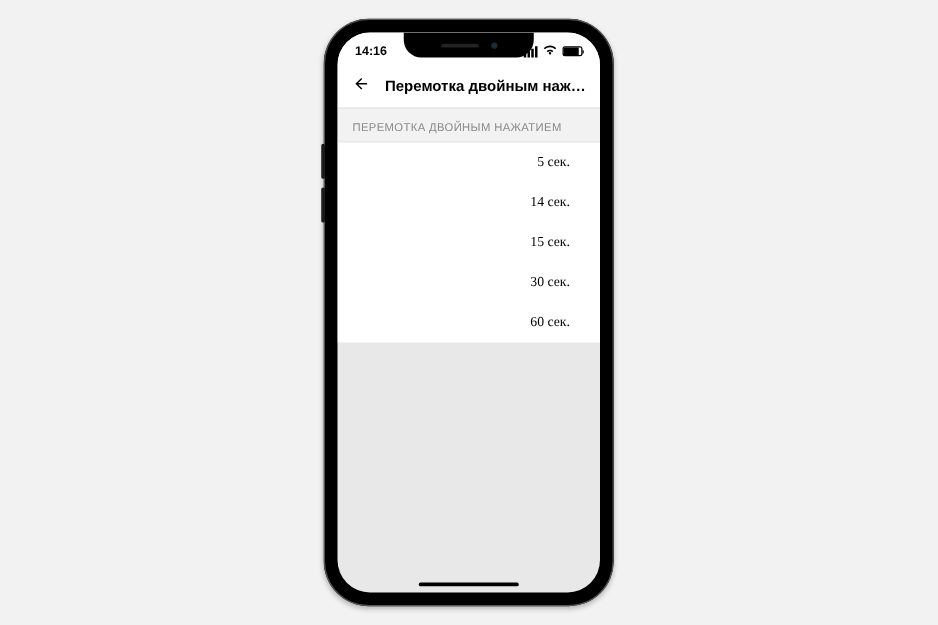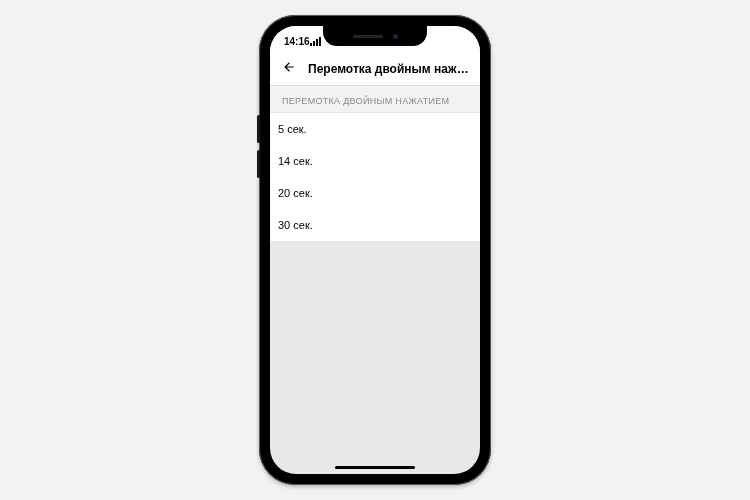--- a/index.html
+++ b/index.html
@@ -48,21 +48,21 @@
     border-bottom-left-radius: 14px;
     border-bottom-right-radius: 14px;
     z-index: 10;
     display:flex; align-items:center; justify-content:center; gap:10px;
   }
   .notch .spk { width:30px; height:3px; background:#222; border-radius:2px; }
   .notch .cam { width:5px; height:5px; background:#1a2a3a; border-radius:50%; }
   .statusbar {
     height: 26px;
     background:#fff;
-    display:flex; justify-content:flex-start; align-items:center;
+    display:flex; justify-content:space-between; align-items:center;
     padding: 4px 14px 0;
     font-size: 10px; font-weight:600;
     position:relative; z-index:5;
   }
   .sb-right { display:flex; align-items:center; gap:4px; }
   .sig { display:flex; align-items:flex-end; gap:1px; }
   .sig i { width:2px; background:#000; display:block; }
   .sig i:nth-child(1){height:3px} .sig i:nth-child(2){height:5px}
   .sig i:nth-child(3){height:7px} .sig i:nth-child(4){height:9px}
   .wifi { font-size:10px; }
@@ -81,24 +81,25 @@
   .section-header {
     padding: 10px 12px 6px;
     font-size: 9px;
     letter-spacing:.3px;
     color:#8a8a8a;
     background:#f2f2f2;
     border-bottom:1px solid #e5e5e5;
   }
   .list { background:#fff; }
   .row {
-    display:flex; justify-content:flex-start; align-items:center;
-    padding: 10px 8px;
+    display:flex; justify-content:flex-end; align-items:center;
+    padding: 10px 24px;
     font-size: 11px;
     cursor:pointer;
+    font-family:Liberation Serif, serif;
   }
   .check { color:#1e88e5; font-size:13px; font-weight:700; display:none; }
   .row.selected .check { display:inline; }
   .home-ind {
     position:absolute; bottom:5px; left:50%; transform:translateX(-50%);
     width:80px; height:3px; background:#000; border-radius:2px;
   }
 </style>
 </head>
 <body>
@@ -144,24 +145,28 @@
     <div class="list">
       <div class="row">
         <span>5 сек.</span>
 
       </div>
       <div class="row">
         <span>14 сек.</span>
 
       </div>
       <div class="row">
-        <span>20 сек.</span>
+        <span>15 сек.</span>
 
       </div>
       <div class="row">
         <span>30 сек.</span>
+
+      </div>
+      <div class="row">
+        <span>60 сек.</span>
 
       </div>
     </div>
 
     <div class="home-ind"></div>
   </div>
 </div>
 
 </body></html>

